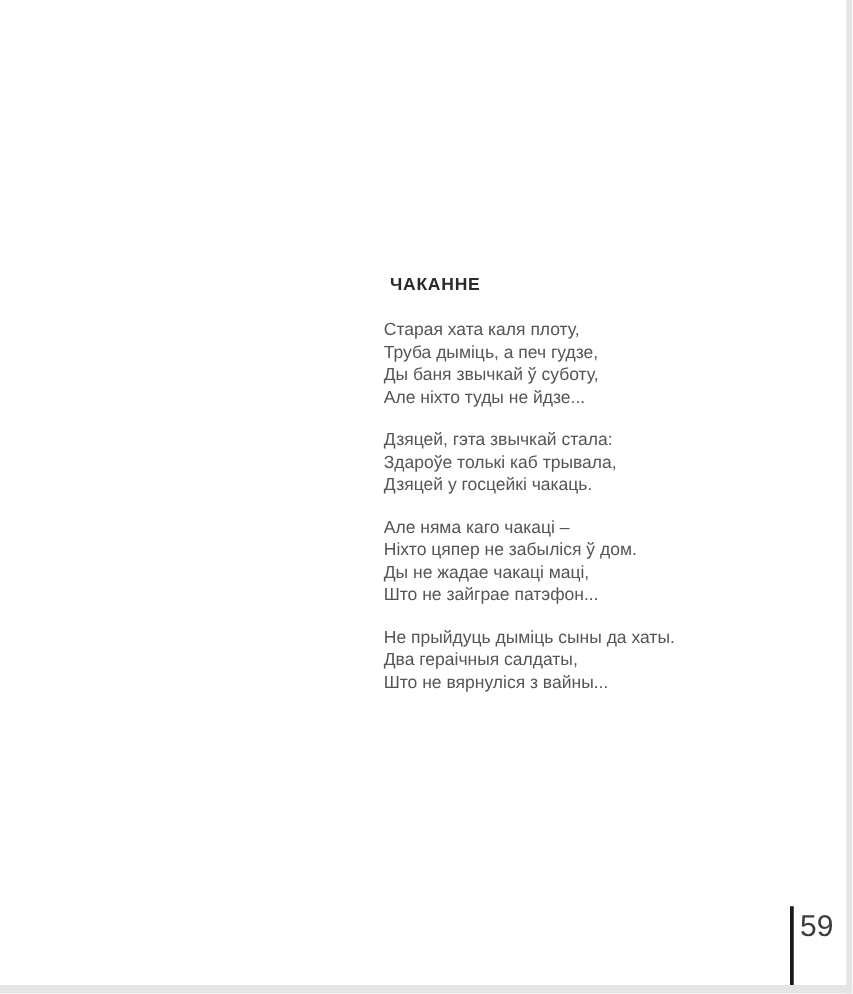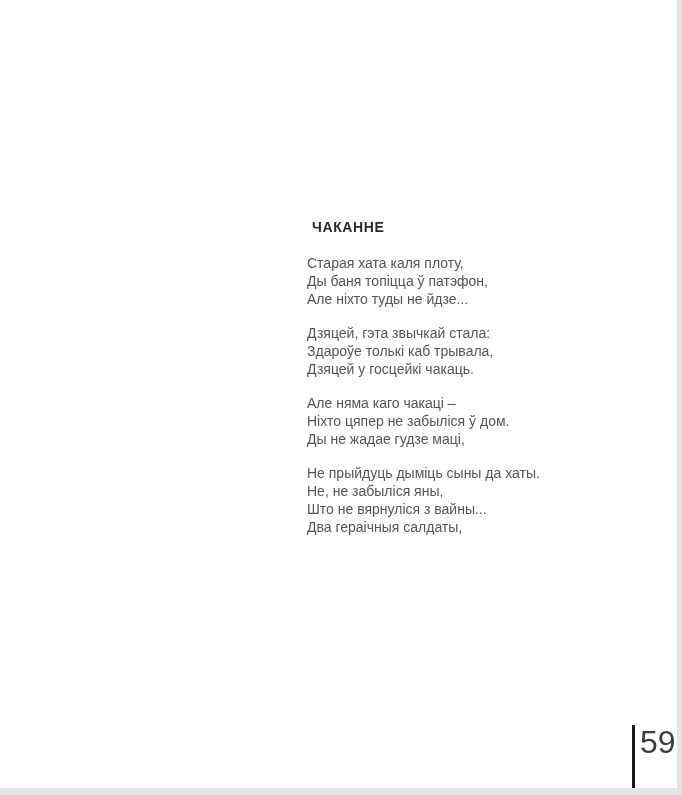--- a/index.html
+++ b/index.html
@@ -69,58 +69,59 @@
     left: 632px;
     top: 725px;
     width: 3px;
     height: 63px;
     background: #1a1a1a;
   }
   .page-number {
     position: absolute;
     left: 640px;
     top: 729px;
-    font-size: 32px;
+    font-size: 24px;
     line-height: 26px;
     color: #3c3c3c;
     text-align: center;
   }
 </style>
 </head>
 <body>
 
 <div class="canvas">
   <div class="page">
 
     <div class="poem">
       <div class="poem-title">ЧАКАННЕ</div>
 
       <div class="stanza">
         <div class="line">Старая хата каля плоту,</div>
-        <div class="line">Ды баня топіцца ў патэфон,</div>
+        <div class="line">Труба дыміць, а печ гудзе,</div>
+        <div class="line">Ды баня звычкай ў суботу,</div>
         <div class="line">Але ніхто туды не йдзе...</div>
       </div>
 
       <div class="stanza">
         <div class="line">Дзяцей, гэта звычкай стала:</div>
         <div class="line">Здароўе толькі каб трывала,</div>
         <div class="line">Дзяцей у госцейкі чакаць.</div>
       </div>
 
       <div class="stanza">
         <div class="line">Але няма каго чакаці –</div>
         <div class="line">Ніхто цяпер не забыліся ў дом.</div>
-        <div class="line">Ды не жадае гудзе маці,</div>
+        <div class="line">Ды не жадае чакаці маці,</div>
+        <div class="line">Што не зайграе патэфон...</div>
       </div>
 
       <div class="stanza">
         <div class="line">Не прыйдуць дыміць сыны да хаты.</div>
-        <div class="line">Не, не забыліся яны,</div>
+        <div class="line">Два гераічныя салдаты,</div>
         <div class="line">Што не вярнуліся з вайны...</div>
-        <div class="line">Два гераічныя салдаты,</div>
       </div>
     </div>
 
     <div class="page-number-rule"></div>
     <div class="page-number">59</div>
   </div>
 
   <div class="edge-right"></div>
   <div class="edge-bottom"></div>
 </div>

